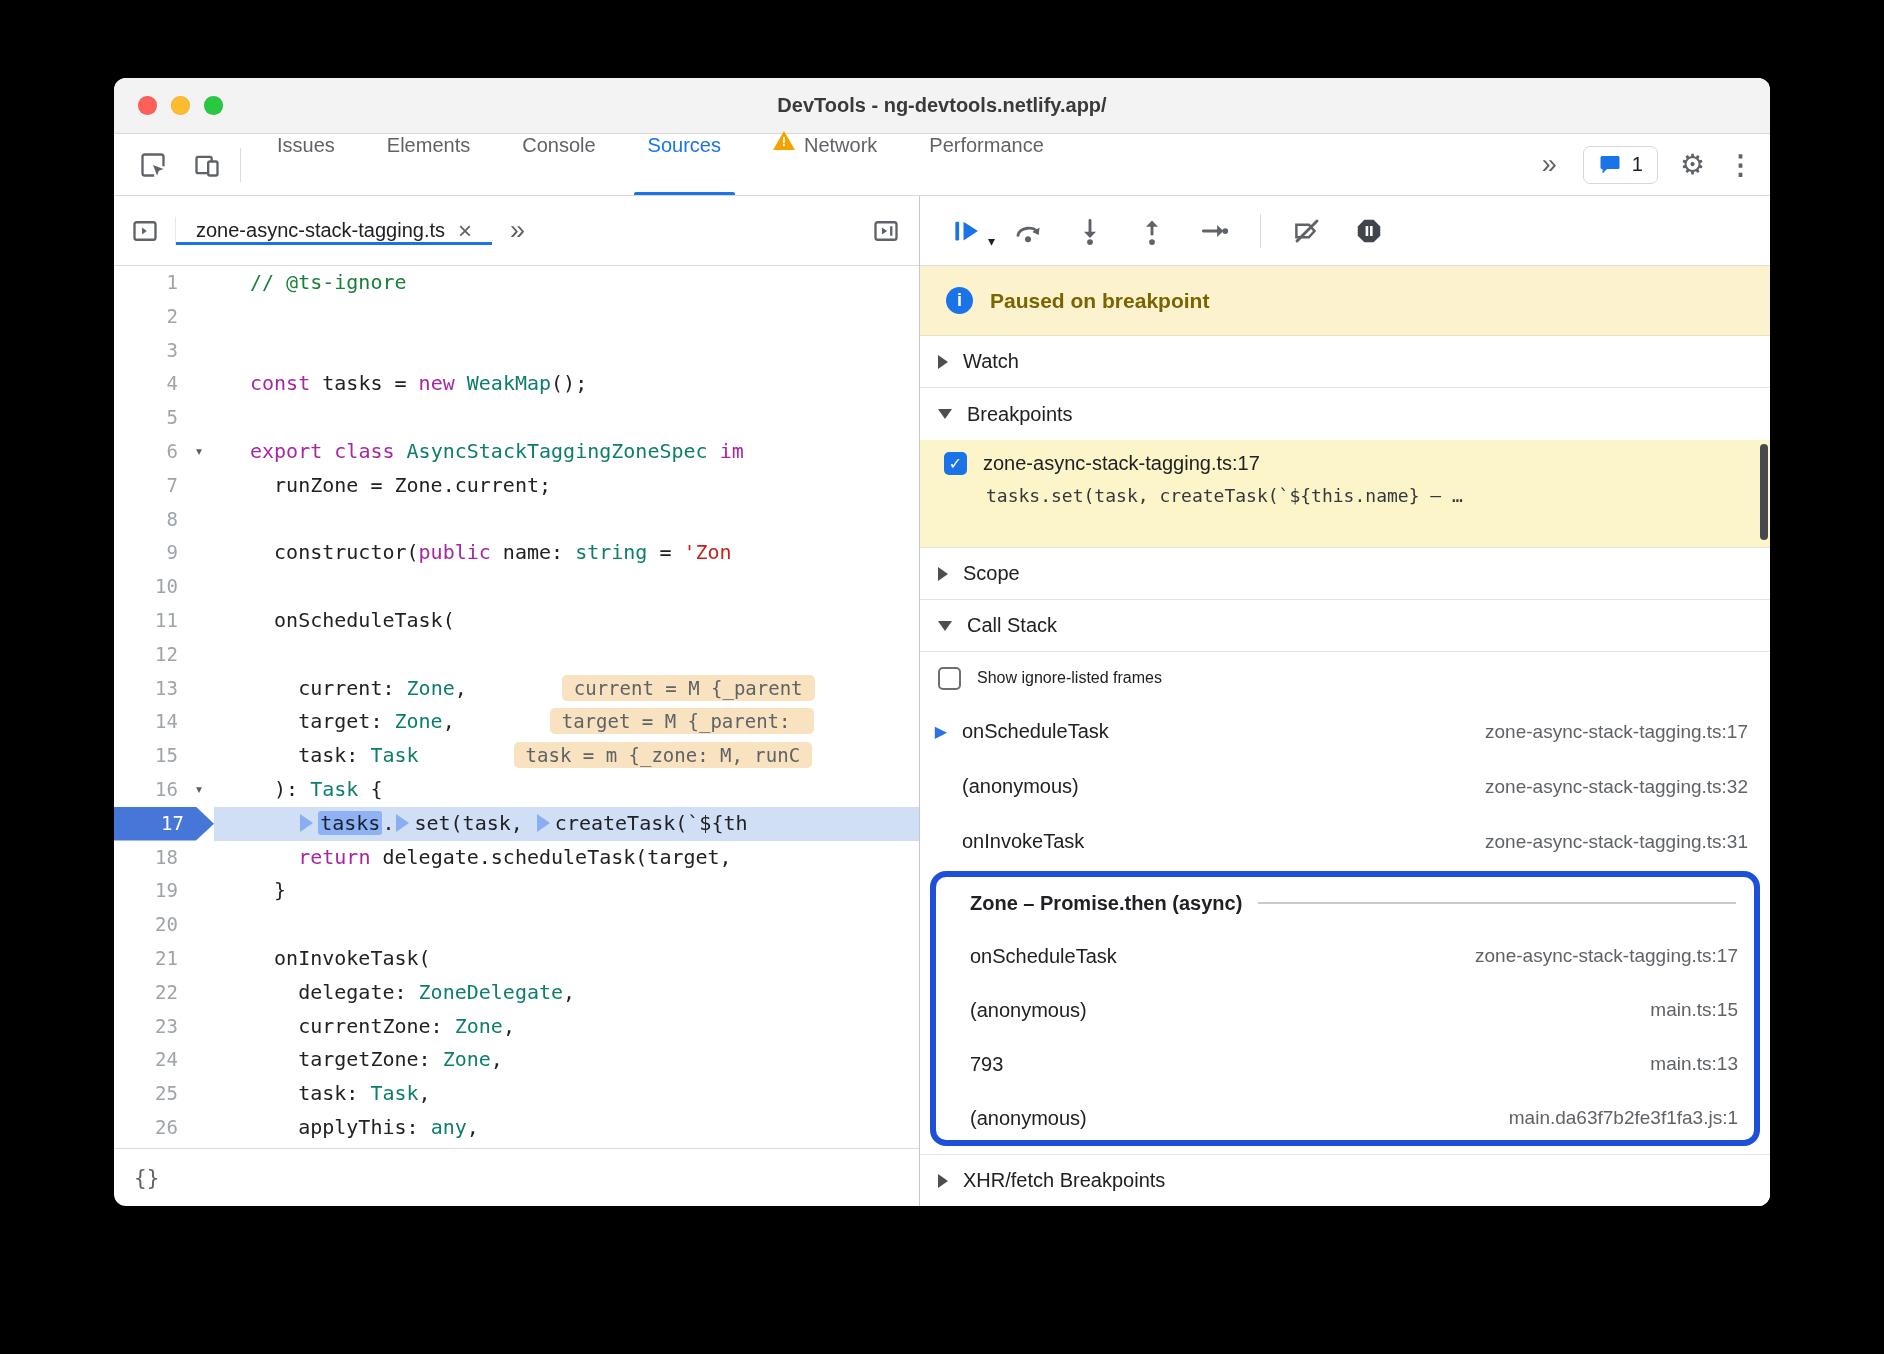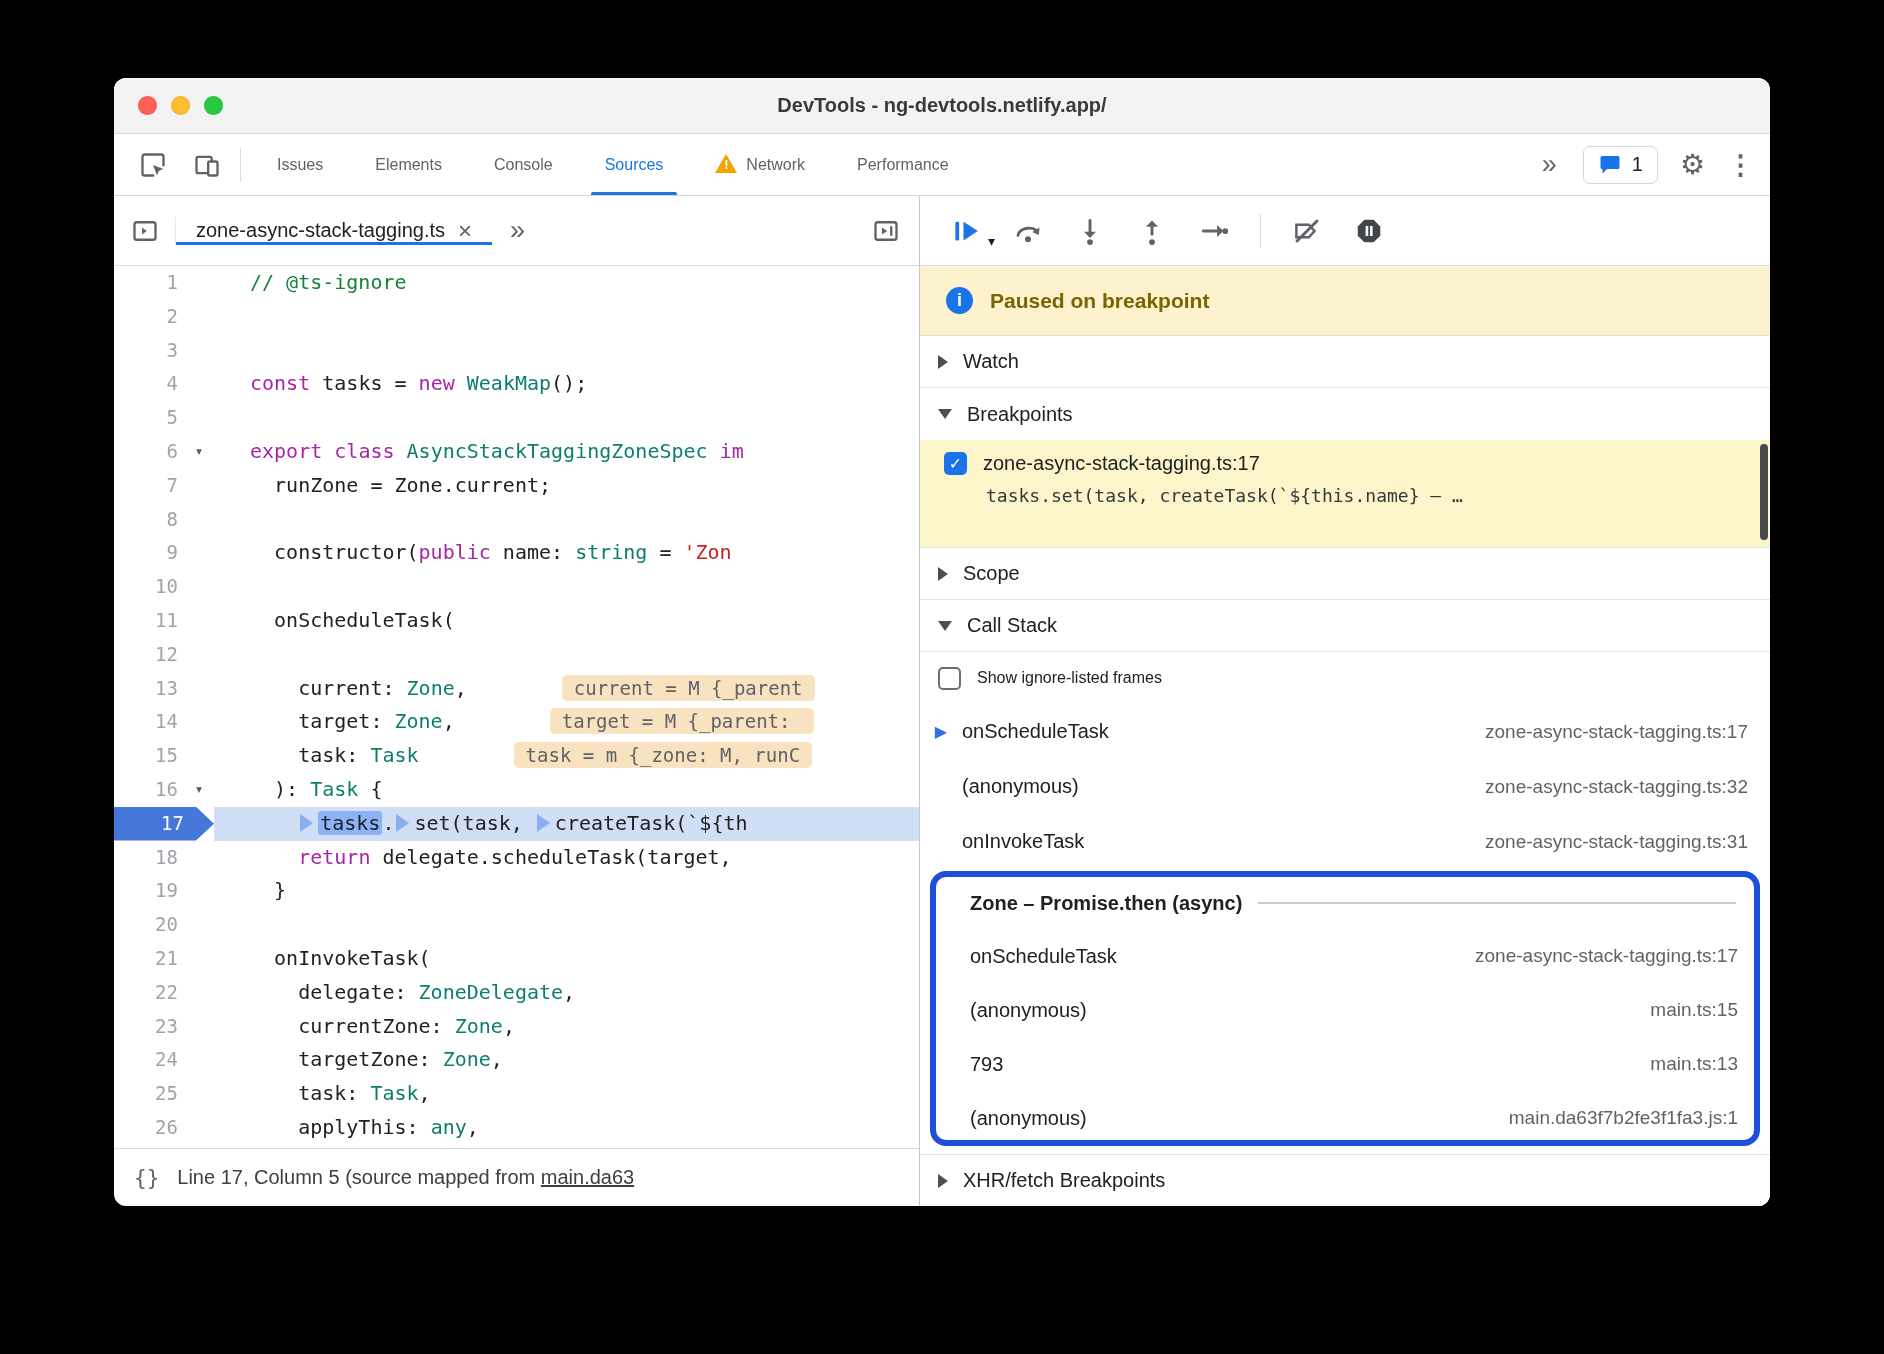--- a/index.html
+++ b/index.html
@@ -19,22 +19,22 @@
   .tl.red { background:#ff5f57; } .tl.yellow { background:#febc2e; } .tl.green { background:#28c840; }
   .title { font-size:20px; font-weight:600; color:#3a3a3a; }
 
   
   .toolbar { flex:0 0 62px; display:flex; align-items:stretch; border-bottom:1px solid #d6d9dc;
     background:#fff; padding:0 16px; }
   .tool-left { display:flex; align-items:center; gap:8px; }
   .tbtn { width:46px; height:46px; display:flex; align-items:center; justify-content:center; border-radius:6px; }
   .vsep { width:1px; background:#dadce0; height:34px; align-self:center; margin:0 10px; }
   .ptabs { display:flex; align-items:stretch; }
-  .ptab { display:flex; align-items:center; gap:9px; padding:0 26px; position:relative;
-    font-size:16px; color:#5f6368; white-space:nowrap; cursor:default; }
+  .ptab { display:flex; gap:9px; padding:0 26px; position:relative;
+    font-size:20px; color:#5f6368; white-space:nowrap; cursor:default; }
   .ptab.active { color:#1a73e8; }
   .ptab.active::after { content:""; position:absolute; left:12px; right:12px; bottom:0; height:3px;
     background:#1a73e8; border-radius:2px 2px 0 0; }
   .warn { position:relative; width:0; height:0; border-left:11px solid transparent;
     border-right:11px solid transparent; border-bottom:19px solid #f5a300; margin-top:-3px; }
   .warn::after { content:"!"; position:absolute; left:0; transform:translateX(-50%); top:3px;
     color:#fff; font-size:13px; font-weight:bold; }
   .tool-right { margin-left:auto; display:flex; align-items:center; gap:22px; }
   .more-tabs { font-size:27px; color:#5f6368; padding:0 4px; }
   .msg-badge { display:flex; align-items:center; gap:10px; border:1px solid #d5d8db;
@@ -358,21 +358,20 @@
             </div>
             <div class="crow">
               <span class="gut">26</span>
               <span class="fold"></span>
               <span class="ccode"><span class="tk-pl">    applyThis: </span><span class="tk-ty">any</span><span class="tk-pl">,</span></span>
             </div>
           </div>
 
         <div class="statusbar">
           <span class="pp-btn">{}</span>
-          <span class="status-text"><span>Line 17, Column 5 (source mapped from </span><span class="status-link">main.da63</span></span>
         </div>
       </div>
 
       <div class="right-pane">
 
         <div class="debugbar">
           <span class="dbg-icon">
             <svg viewBox="0 0 24 24" width="30" height="30">
                 <rect x="3.5" y="4.5" width="3" height="15" rx="1" fill="#1a73e8"></rect>
                 <path d="M10 4.5L21.5 12L10 19.5z" fill="#1a73e8"></path>

